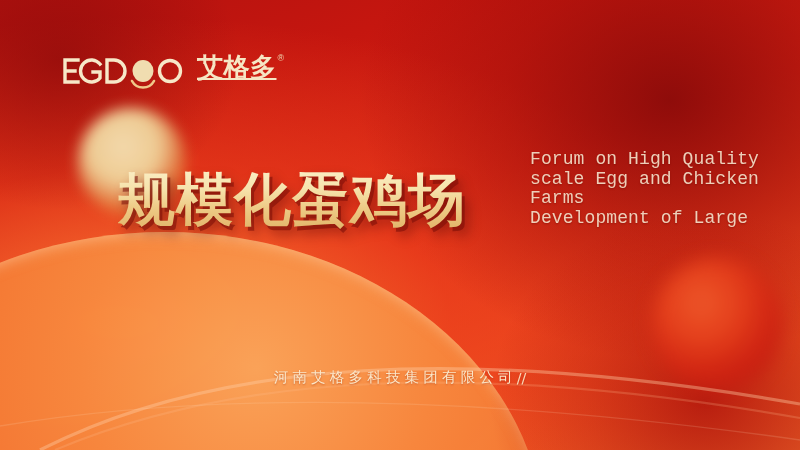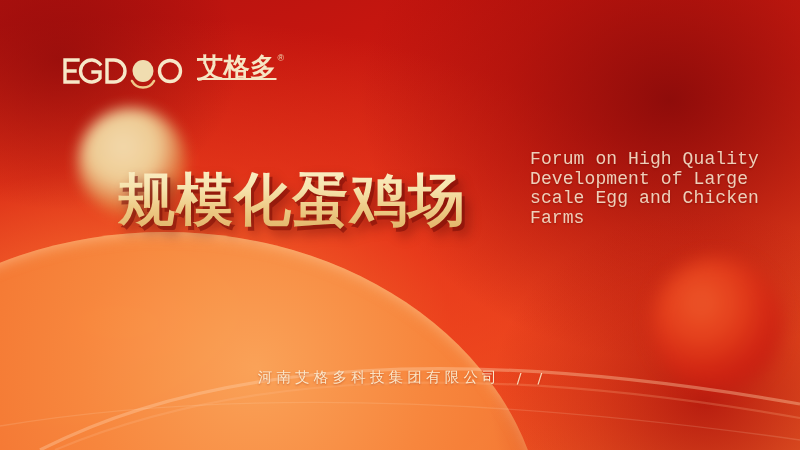--- a/index.html
+++ b/index.html
@@ -162,21 +162,20 @@
   .title-en span { display: block; }
 
   
   #footer {
     position: absolute;
     left: 0; right: 0;
     top: 368px;
     display: flex;
     justify-content: center;
     align-items: center;
-    gap: 16px;
     font-family: "DejaVu Sans", "Liberation Sans", sans-serif;
     font-size: 14.5px;
     letter-spacing: 4.2px;
     color: #fbe7c9;
     text-shadow: 0 1px 2px rgba(140,30,10,0.4);
   }
   #footer .sep {
     letter-spacing: 0;
     font-size: 14px;
     color: #fde2c0;
@@ -226,22 +225,22 @@
       </svg>
     </div>
     <div class="logo-cn">艾格多</div>
     <div class="logo-r">®</div>
   </div>
 
   <div class="title-zh" id="title-line1">规模化蛋鸡场</div>
 
   <div class="title-en">
     <span>Forum on High Quality</span>
+    <span>scale Egg and Chicken Farms</span>
     <span>Development of Large</span>
-    <span>scale Egg and Chicken Farms</span>
   </div>
 
   <div id="footer">
     <span>河南艾格多科技集团有限公司</span>
     <span class="sep">/</span>
     <span class="sep">/</span>
   </div>
 
 </div>
 

